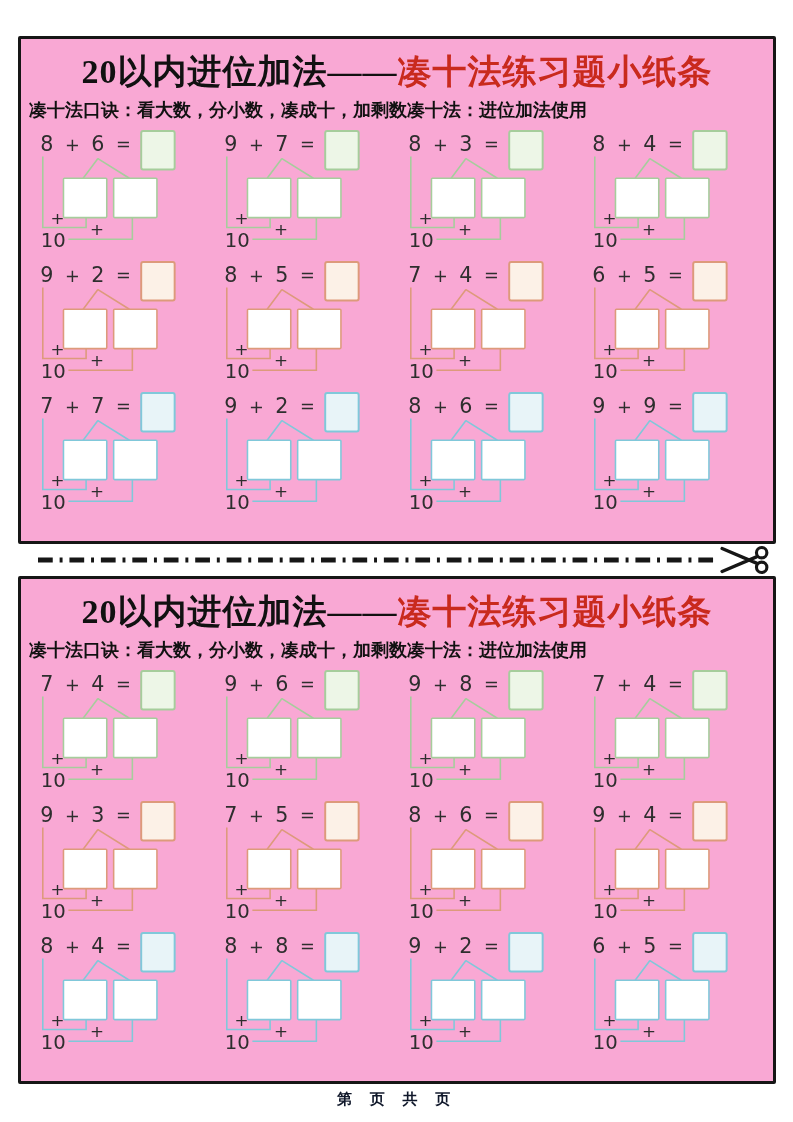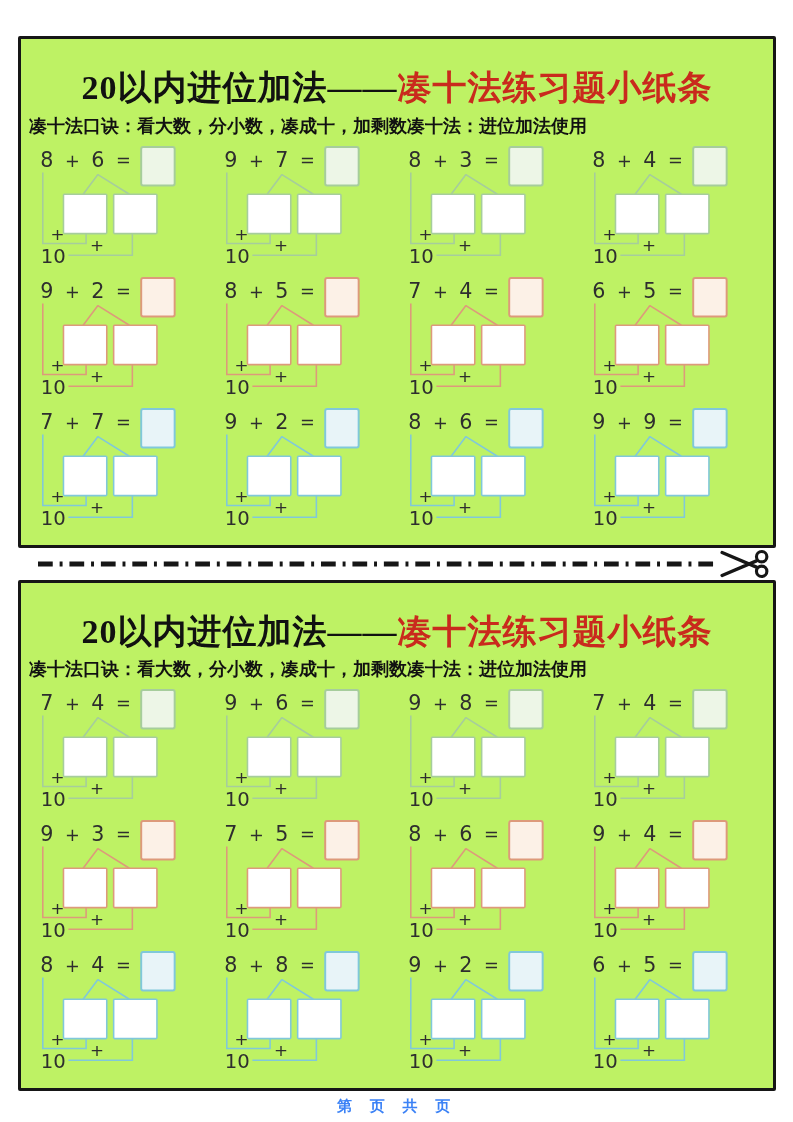--- a/index.html
+++ b/index.html
@@ -7,21 +7,21 @@
     --green-line:#a6cd9c; --green-fill:#edf6e7;
     --orange-line:#dd9a7b; --orange-fill:#fcf1e7;
     --blue-line:#80c8da; --blue-fill:#e8f4f8;
     --ink:#161616;
   }
   html,body{margin:0;padding:0;background:#ffffff;}
   body{width:793px;height:1122px;overflow:hidden;font-family:"Liberation Sans",sans-serif;}
   .page{padding:36px 17px 0 18px;}
   .sheet{
     width:758px;box-sizing:border-box;border:3px solid var(--ink);border-radius:2px;
-    padding:20px 0 8px;background:#bef264;min-height:508px;
+    padding:4px 0 8px;background:#f9a8d4;min-height:508px;
   }
   .title{
     text-align:center;font-family:"Liberation Serif",serif;font-weight:bold;
     font-size:34px;line-height:1.25;margin:8px 0 2px;letter-spacing:1px;color:#111;
     white-space:nowrap;
   }
   .t-red{color:var(--title-red);}
   .subtitle{
     display:flex;justify-content:flex-start;align-items:baseline;
     font-family:"Liberation Serif",serif;font-weight:bold;font-size:18px;color:#111;
@@ -39,21 +39,21 @@
   .cell .small-plus{font-size:17px;}
   .cell .ten{font-size:20px;}
   .cell .wire{stroke:var(--ln);stroke-width:1.6;fill:none;}
   .cell .pbox{fill:#ffffff;stroke:var(--ln);stroke-width:1.6;}
   .cell .answer{fill:var(--fill);stroke:var(--ln);stroke-width:2;}
   .cutline{display:flex;align-items:center;height:32px;padding:0 6px 0 20px;}
   .dashline{flex:1;height:10px;display:block;}
   .scissors{width:50px;height:30px;margin-left:4px;flex:none;}
   .footer{
     text-align:center;font-family:"Liberation Serif",serif;font-weight:bold;
-    font-size:15px;letter-spacing:7px;color:#3b82f6;margin-top:6px;
+    font-size:15px;letter-spacing:7px;color:#0f172a;margin-top:6px;
   }
 </style>
 </head>
 <body>
 
 <div class="page">
 
   <section class="sheet" id="sec0">
   <div class="sheet-inner">
     <h1 class="title"><span class="t-black">20以内进位加法——</span><span class="t-red">凑十法练习题小纸条</span></h1>

